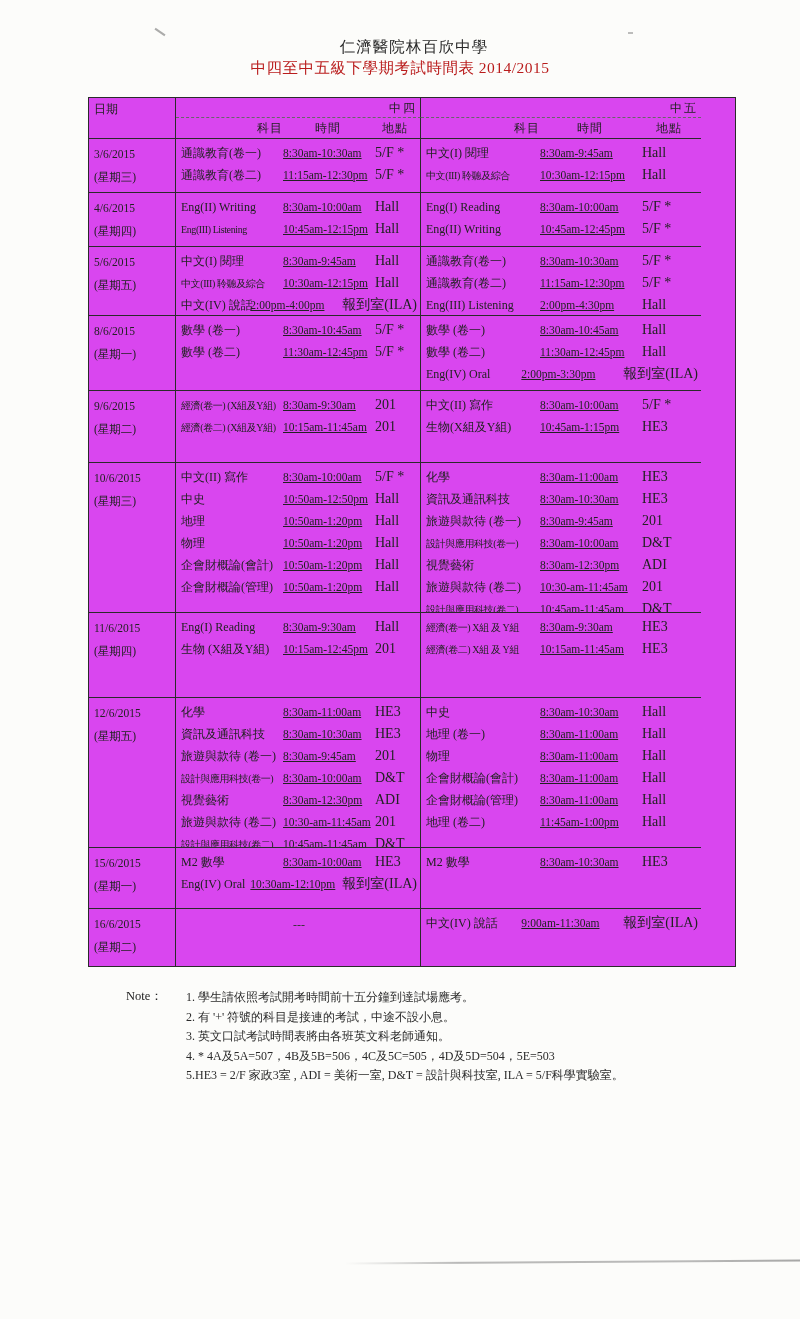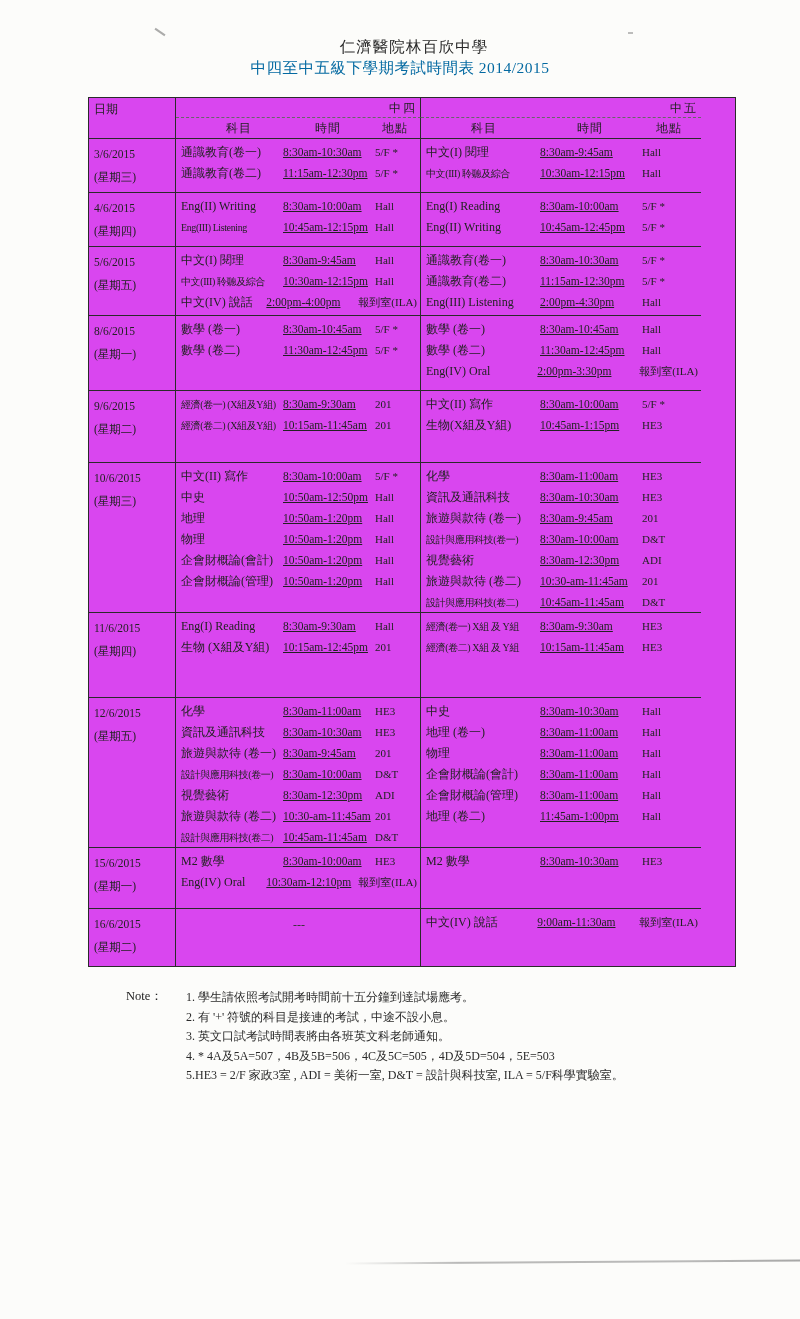--- a/index.html
+++ b/index.html
@@ -6,21 +6,21 @@
   body{
     width:800px;height:1319px;position:relative;
     background:#fcfcfa;
     font-family:"Liberation Serif","DejaVu Serif",serif;
     color:#222;
     overflow:hidden;
   }
   *{box-sizing:border-box;}
   .title-block{position:absolute;top:36px;left:0;width:800px;text-align:center;line-height:21px;}
   .doc-title{font-size:15.5px;letter-spacing:1px;color:#2a2a2a;margin-left:28px;}
-  .doc-subtitle{font-size:15.5px;letter-spacing:.5px;color:#0369a1;}
+  .doc-subtitle{font-size:15.5px;letter-spacing:.5px;color:#b91c1c;}
 
   .timetable{
     position:absolute;left:88px;top:97px;width:648px;
     display:grid;
     grid-template-columns:87px 245px 280px;
     border:1.6px solid #2b2b2b;
     background:#d946ef;
   }
   .cell{
     border-right:1.3px solid #2b2b2b;
@@ -31,36 +31,36 @@
   }
   .cell.col3{border-right:none;}
   .cell.lastrow{border-bottom:none;}
 
   .date-head{grid-row:1/3;grid-column:1;padding-top:3px;}
   .sec-head{
     border-bottom:1px dashed #666;
     text-align:right;padding-top:2px;letter-spacing:2px;
   }
   .sub-head{display:flex;align-items:flex-start;padding-top:2px;}
-  .sub-head .subj{flex:1 1 0;text-align:left;letter-spacing:1px;margin-left:45px;}
+  .sub-head .subj{flex:1 1 0;text-align:right;letter-spacing:1px;margin-left:45px;}
   .sub-head .time{text-align:center;letter-spacing:1px;}
   .sub-head .loc{text-align:center;letter-spacing:1px;}
 
   .f4 .time{flex:0 0 90px;}
   .f4 .loc{flex:0 0 auto;min-width:44px;}
   .f5 .time{flex:0 0 100px;}
   .f5 .loc{flex:0 0 auto;min-width:58px;}
 
   .date-cell{padding-top:4px;line-height:23px;font-size:11.5px;white-space:nowrap;}
   .body-cell{padding-top:3px;}
   .exam-line{display:flex;align-items:baseline;line-height:21px;white-space:nowrap;}
   .exam-line .subj{flex:1 1 0;min-width:0;overflow:visible;}
   .exam-line .subj.small{font-size:10px;letter-spacing:-.4px;}
   .exam-line .time{font-size:11.5px;text-decoration:underline;}
-  .exam-line .loc{font-size:11px;padding-left:2px;}
+  .exam-line .loc{font-size:14px;padding-left:2px;}
   .empty-marker{text-align:center;padding-top:6px;color:#333;}
 
   .notes{position:absolute;left:126px;top:988px;display:flex;}
   .note-label{font-size:12.5px;width:60px;flex:0 0 60px;}
   .note-items{font-size:12px;line-height:19.5px;color:#2a2a2a;}
 
   .artifact-line{
     position:absolute;top:1261px;left:345px;width:456px;height:1.5px;
     background:linear-gradient(90deg,rgba(160,160,160,0),rgba(130,130,130,.55) 25%,rgba(120,120,120,.5) 75%,rgba(110,110,110,.6));
     transform:rotate(-.35deg);

